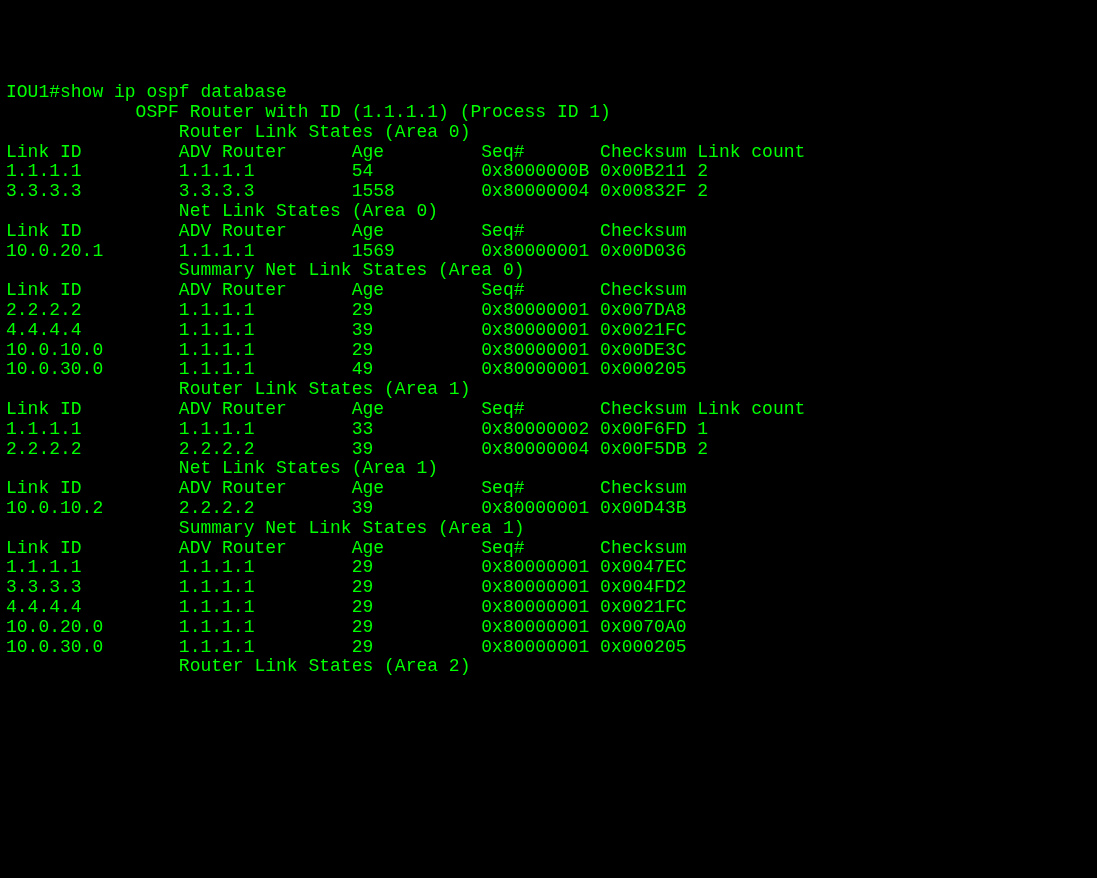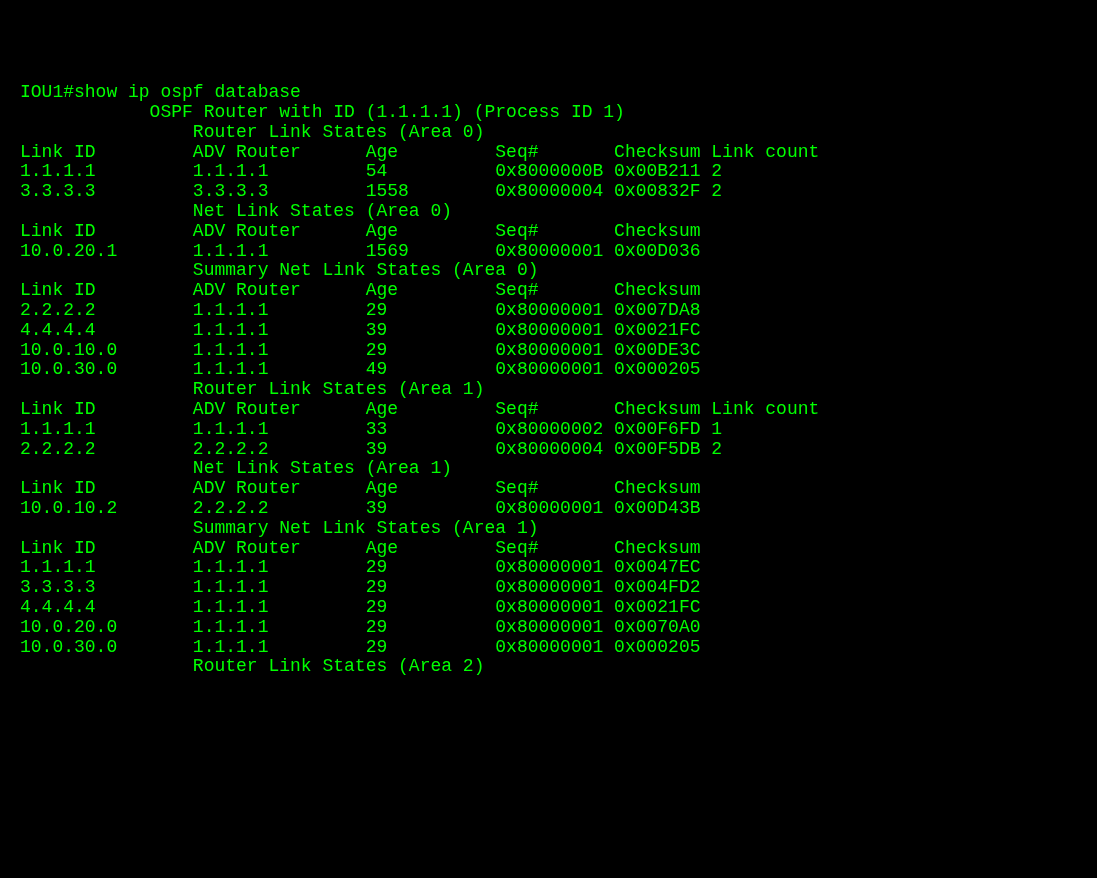--- a/index.html
+++ b/index.html
@@ -8,21 +8,21 @@
       color: #00ff00;
       font-family: "Courier New", monospace;
       font-size: 18px;
       line-height: 1.1;
       padding: 4px 6px;
       white-space: pre;
       width: 1097px;
       height: 878px;
       overflow: hidden;
     }
-    .line { white-space: pre; margin-left: 14px; }
+    .line { white-space: pre; }
   </style>
 </head>
 <body>
 
 
 
 <div id="term"><div class="line"><span>IOU1#</span><span>show ip ospf database</span></div><div class="line"></div><div class="line">            OSPF Router with ID (1.1.1.1) (Process ID 1)</div><div class="line"></div><div class="line">                Router Link States (Area 0)</div><div class="line"></div><div class="line">Link ID         ADV Router      Age         Seq#       Checksum Link count</div><div class="line">1.1.1.1         1.1.1.1         54          0x8000000B 0x00B211 2</div><div class="line">3.3.3.3         3.3.3.3         1558        0x80000004 0x00832F 2</div><div class="line"></div><div class="line">                Net Link States (Area 0)</div><div class="line"></div><div class="line">Link ID         ADV Router      Age         Seq#       Checksum</div><div class="line">10.0.20.1       1.1.1.1         1569        0x80000001 0x00D036</div><div class="line"></div><div class="line">                Summary Net Link States (Area 0)</div><div class="line"></div><div class="line">Link ID         ADV Router      Age         Seq#       Checksum</div><div class="line">2.2.2.2         1.1.1.1         29          0x80000001 0x007DA8</div><div class="line">4.4.4.4         1.1.1.1         39          0x80000001 0x0021FC</div><div class="line">10.0.10.0       1.1.1.1         29          0x80000001 0x00DE3C</div><div class="line">10.0.30.0       1.1.1.1         49          0x80000001 0x000205</div><div class="line"></div><div class="line">                Router Link States (Area 1)</div><div class="line"></div><div class="line">Link ID         ADV Router      Age         Seq#       Checksum Link count</div><div class="line">1.1.1.1         1.1.1.1         33          0x80000002 0x00F6FD 1</div><div class="line">2.2.2.2         2.2.2.2         39          0x80000004 0x00F5DB 2</div><div class="line"></div><div class="line">                Net Link States (Area 1)</div><div class="line"></div><div class="line">Link ID         ADV Router      Age         Seq#       Checksum</div><div class="line">10.0.10.2       2.2.2.2         39          0x80000001 0x00D43B</div><div class="line"></div><div class="line">                Summary Net Link States (Area 1)</div><div class="line"></div><div class="line">Link ID         ADV Router      Age         Seq#       Checksum</div><div class="line">1.1.1.1         1.1.1.1         29          0x80000001 0x0047EC</div><div class="line">3.3.3.3         1.1.1.1         29          0x80000001 0x004FD2</div><div class="line">4.4.4.4         1.1.1.1         29          0x80000001 0x0021FC</div><div class="line">10.0.20.0       1.1.1.1         29          0x80000001 0x0070A0</div><div class="line">10.0.30.0       1.1.1.1         29          0x80000001 0x000205</div><div class="line"></div><div class="line">                Router Link States (Area 2)</div></div>
 
 
 

